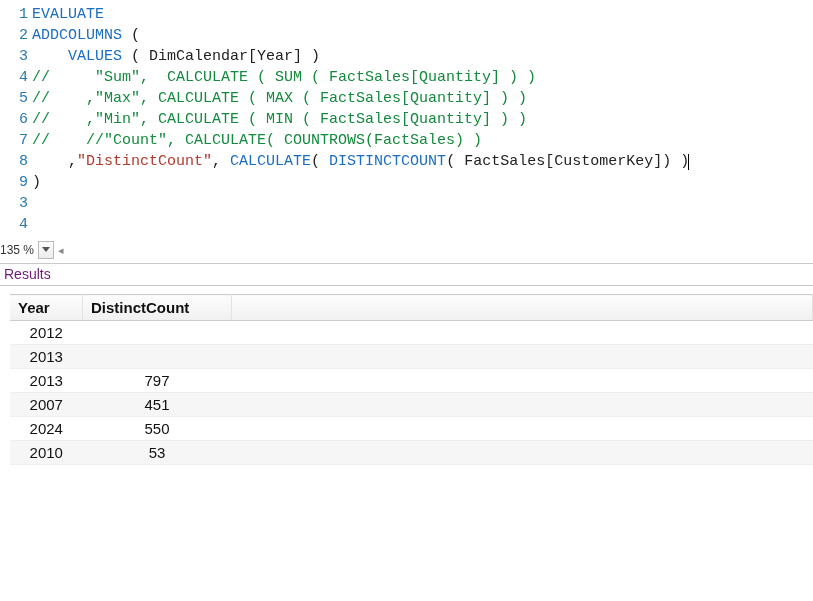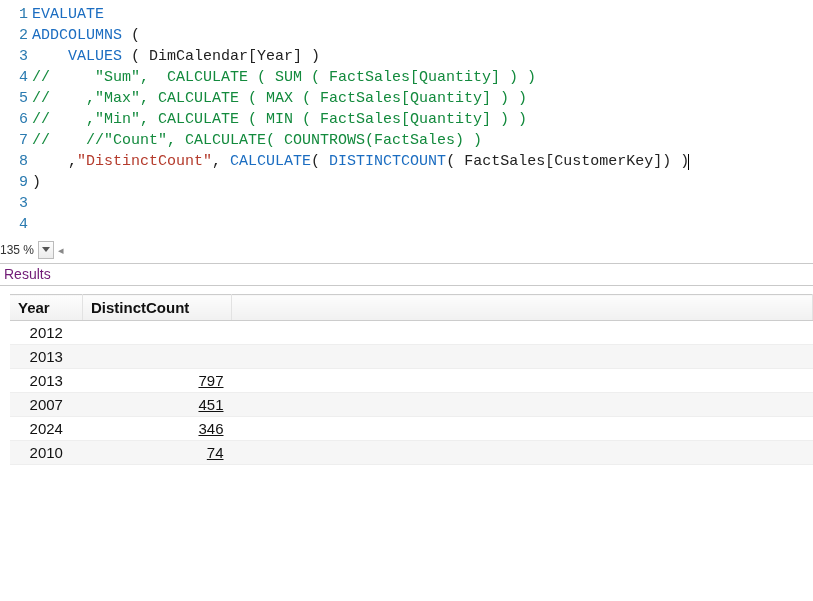--- a/index.html
+++ b/index.html
@@ -101,22 +101,20 @@
   table.results th:nth-child(2) { width: 132px; }
   table.results td {
     padding: 3px 8px;
     border-bottom: 1px solid #eee;
     text-align: center;
   }
   table.results tbody tr:nth-child(even) td {
     background: #f6f6f6;
   }
   table.results td.num {
-    text-align: right;
-    text-decoration: underline;
   }
   .code-line { display: block; min-height: 21px; }
 </style>
 </head>
 <body>
 
 <div class="editor">
   <div class="gutter" id="gutter">
       <div>1</div>
       <div>2</div>
@@ -172,23 +170,23 @@
           <td class="num">797</td>
           <td></td>
         </tr>
         <tr>
           <td>2007</td>
           <td class="num">451</td>
           <td></td>
         </tr>
         <tr>
           <td>2024</td>
-          <td class="num">346</td>
+          <td class="num">550</td>
           <td></td>
         </tr>
         <tr>
           <td>2010</td>
-          <td class="num">74</td>
+          <td class="num">53</td>
           <td></td>
         </tr>
       </tbody>
   </table>
 </div>
 
 </body></html>

